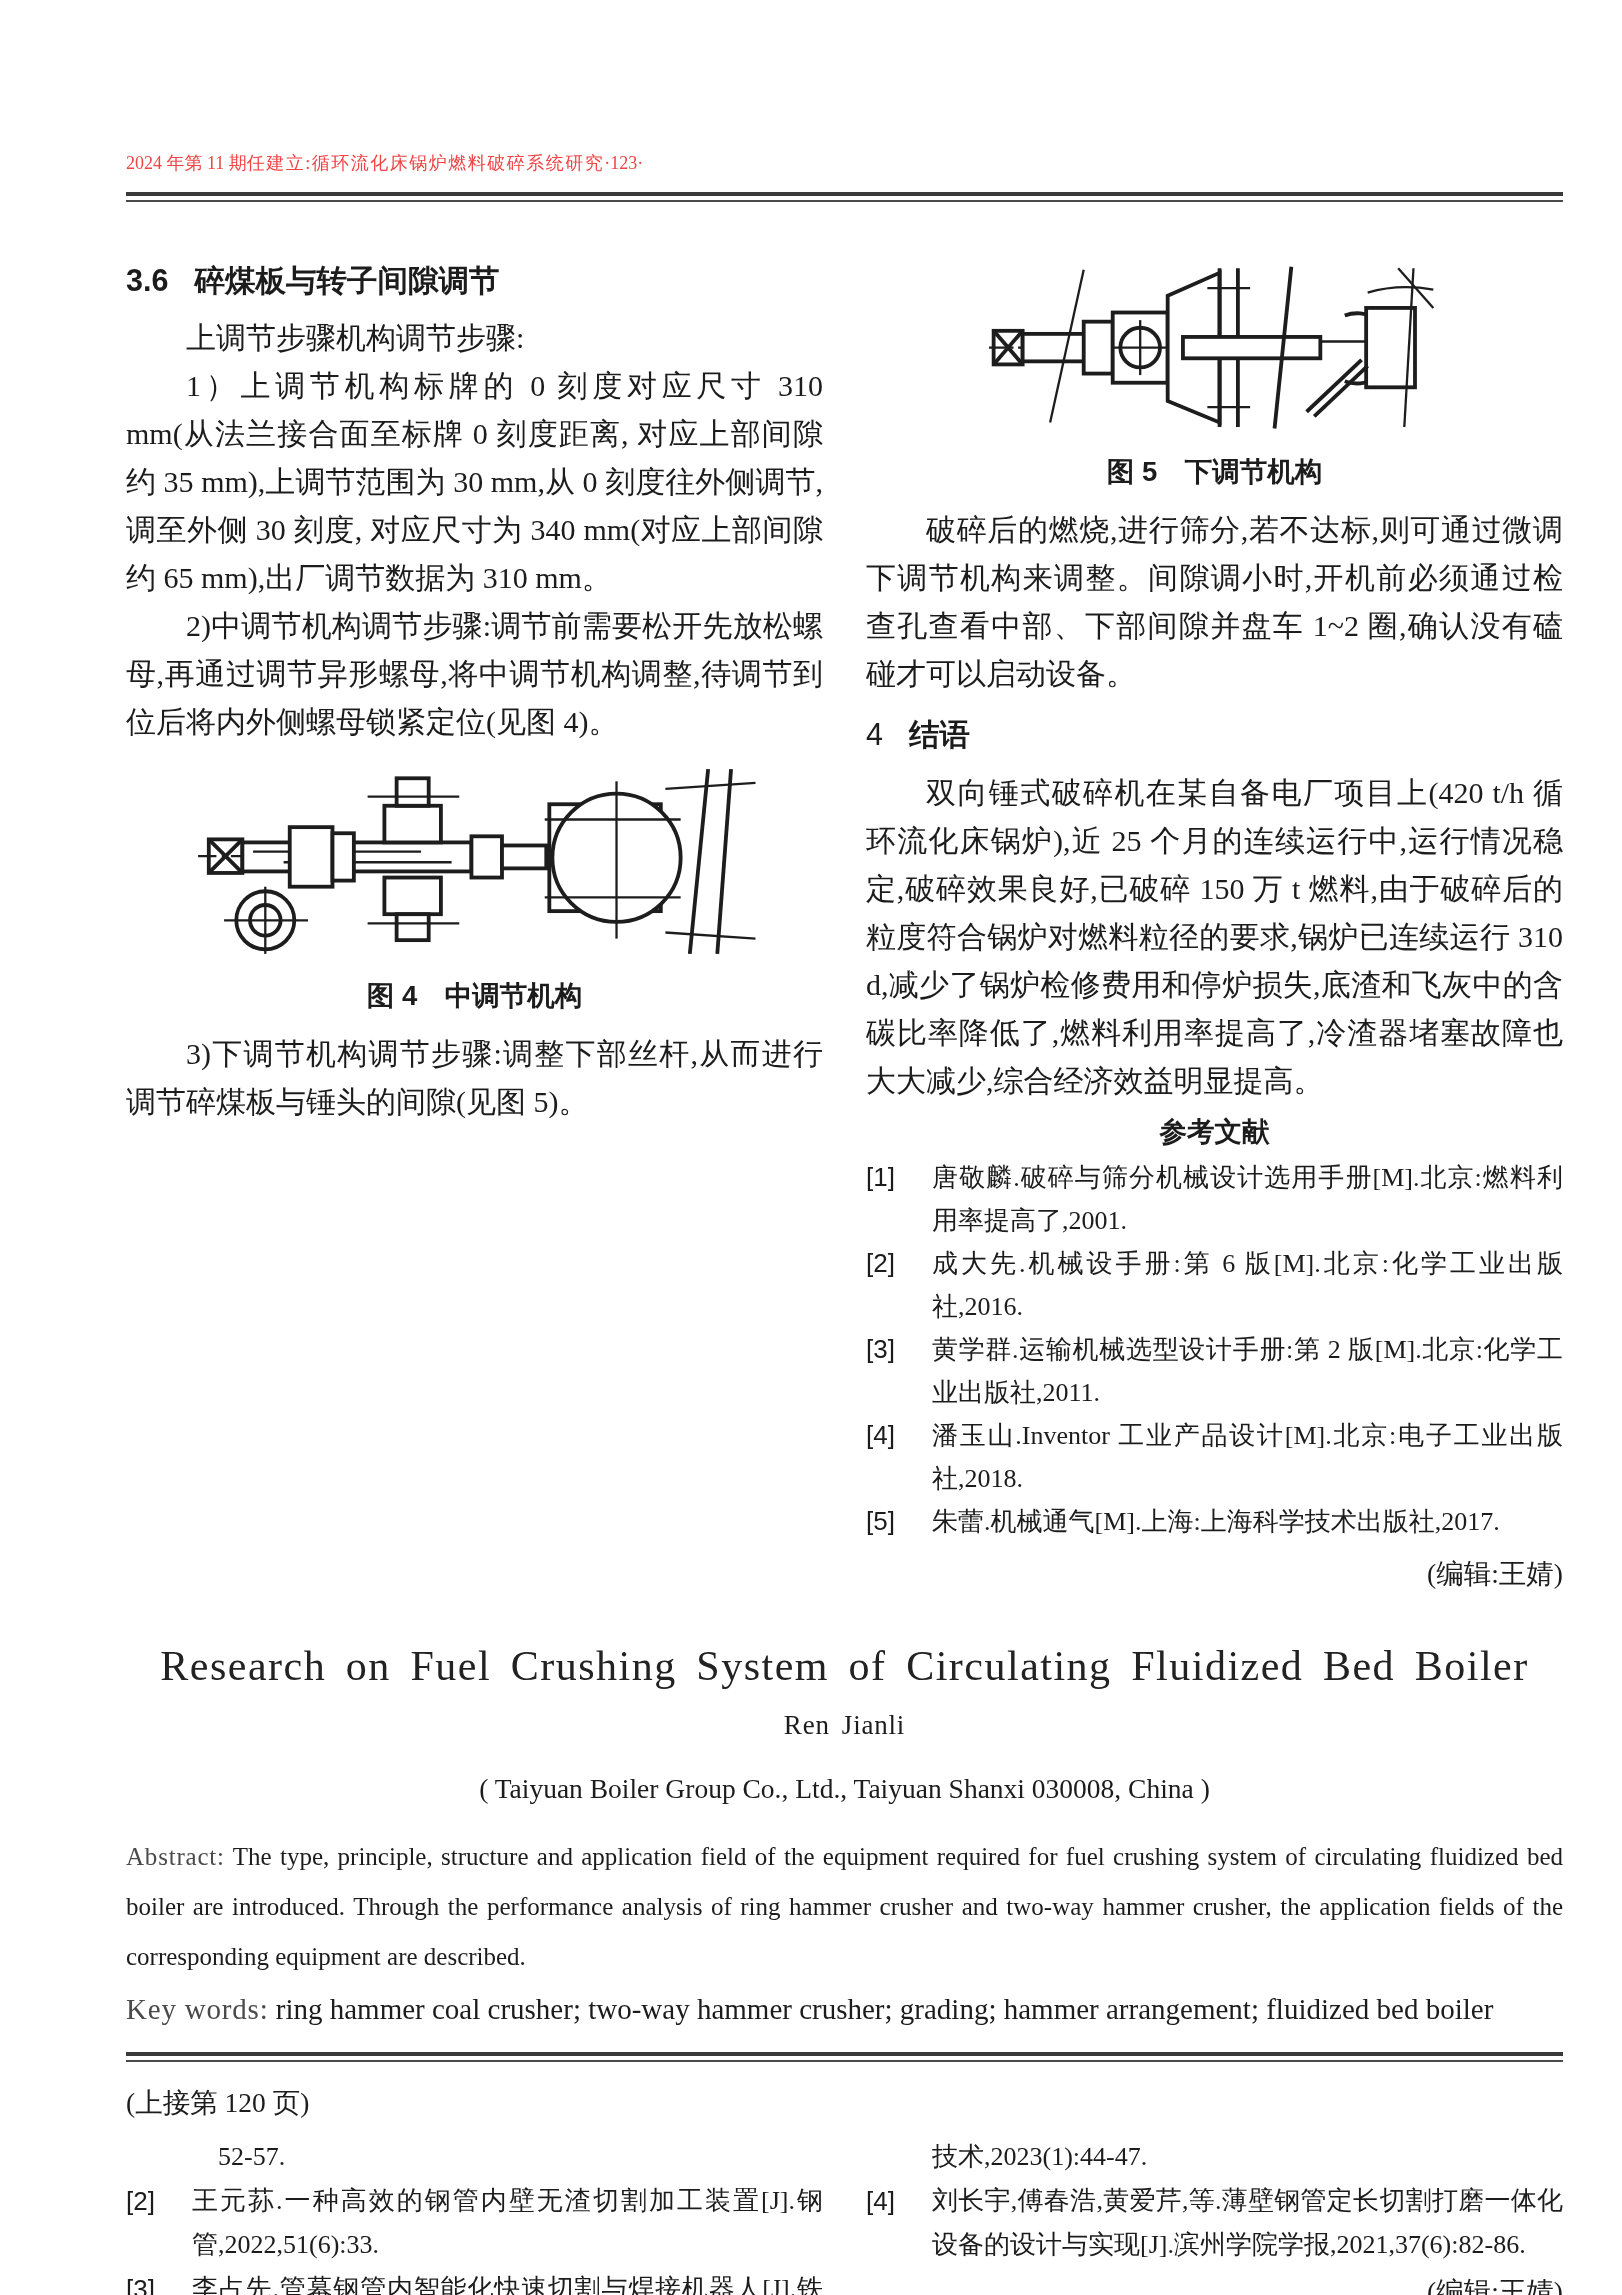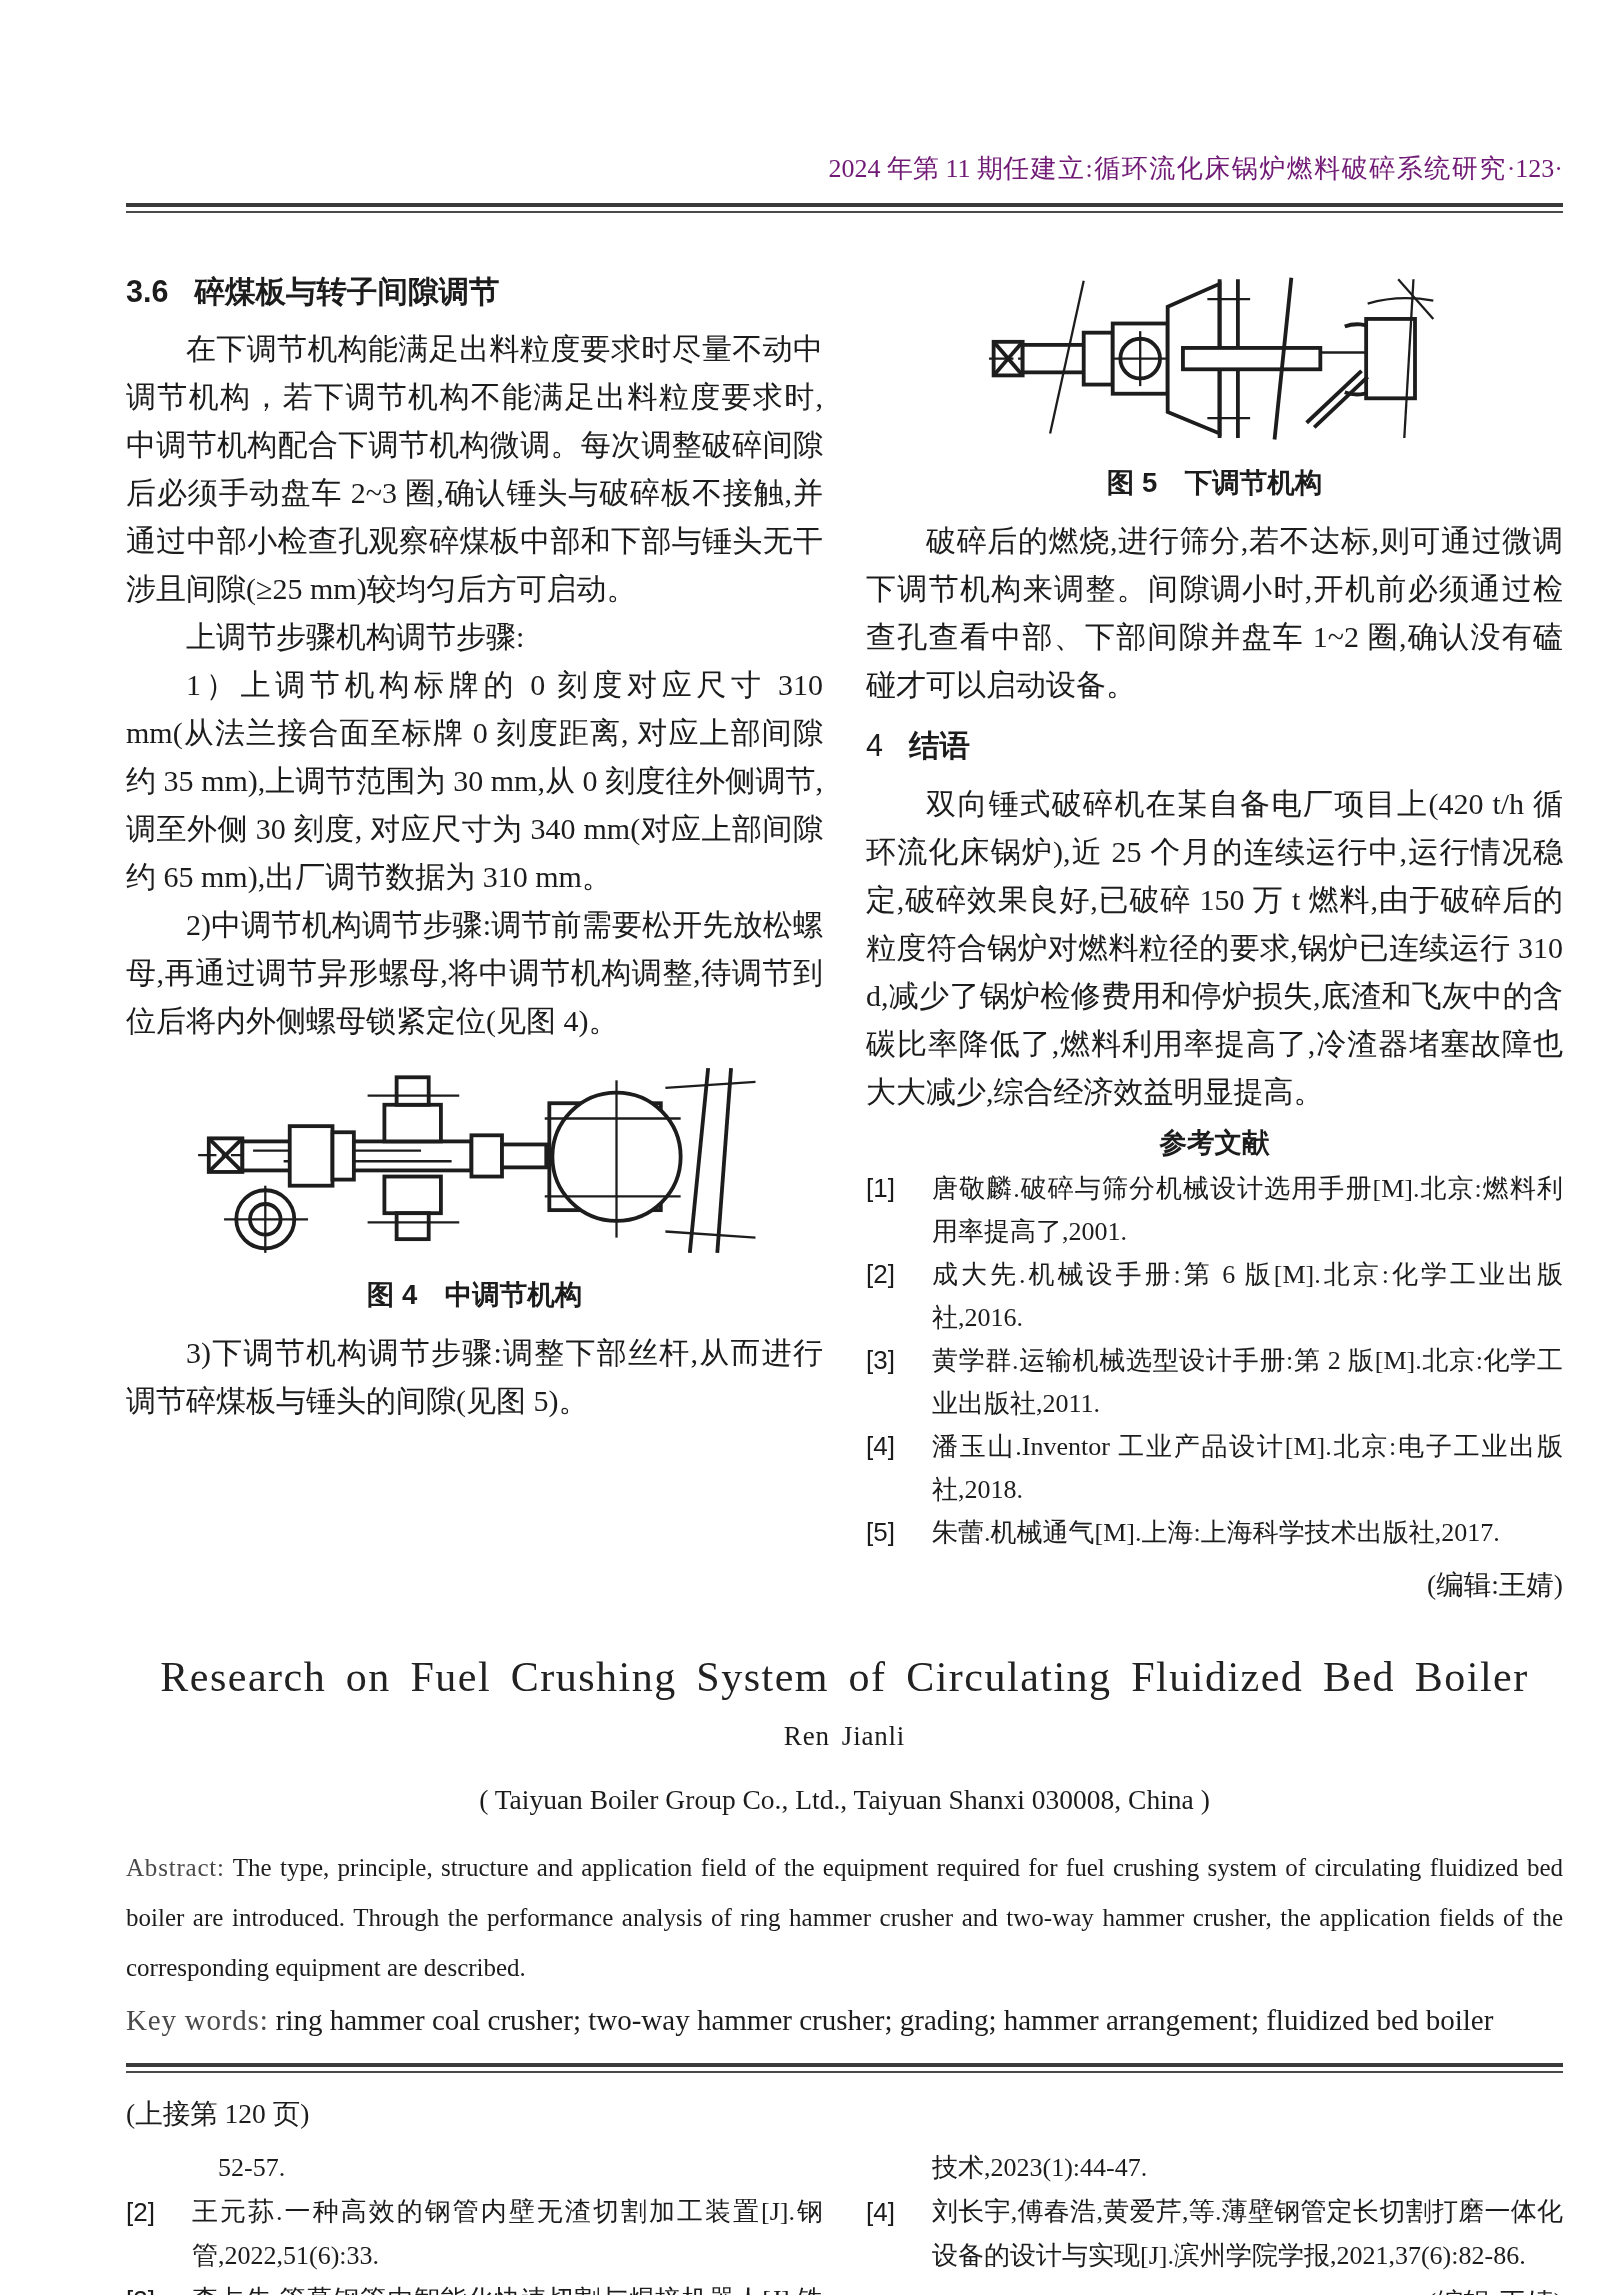--- a/index.html
+++ b/index.html
@@ -9,22 +9,22 @@
     margin:0 auto;
     background:#ffffff;
     color:#1c1c1c;
     font-family:"Liberation Serif","DejaVu Serif",serif;
     overflow:hidden;
   }
   .content{margin:0 60px 0 126px;width:1437px;}
 
   
   .header{
-    display:flex;justify-content:flex-end;align-items:baseline;
-    padding-top:151px;font-size:26px;color:#701a75;
+    display:flex;justify-content:flex-start;align-items:baseline;
+    padding-top:151px;font-size:18px;color:#ef4444;
   }
   .header .center{letter-spacing:1.5px;}
   .rule-double{
     margin-top:17px;height:3.8px;
     border-top:4.6px solid #3a3a3a;border-bottom:2.3px solid #4a4a4a;
   }
 
   
   .columns{display:flex;gap:43px;margin-top:54px;}
   .col{width:697px;}
@@ -82,21 +82,20 @@
       <span>·123·</span>
     </div>
     <div class="rule-double"></div>
 
     <div class="columns">
 
       <div class="col cn">
         <h3 class="sec-head">
           <span class="num">3.6</span><span>碎煤板与转子间隙调节</span>
         </h3>
-        <p>在下调节机构能满足出料粒度要求时尽量不动中调节机构，若下调节机构不能满足出料粒度要求时,中调节机构配合下调节机构微调。每次调整破碎间隙后必须手动盘车 2~3 圈,确认锤头与破碎板不接触,并通过中部小检查孔观察碎煤板中部和下部与锤头无干涉且间隙(≥25 mm)较均匀后方可启动。</p>
         <p>上调节步骤机构调节步骤:</p>
         <p>1）上调节机构标牌的 0 刻度对应尺寸 310 mm(从法兰接合面至标牌 0 刻度距离, 对应上部间隙约 35 mm),上调节范围为 30 mm,从 0 刻度往外侧调节,调至外侧 30 刻度, 对应尺寸为 340 mm(对应上部间隙约 65 mm),出厂调节数据为 310 mm。</p>
         <p>2)中调节机构调节步骤:调节前需要松开先放松螺母,再通过调节异形螺母,将中调节机构调整,待调节到位后将内外侧螺母锁紧定位(见图 4)。</p>
 
         <div class="figure">
           <svg class="drawing" width="565" height="191" viewBox="0 0 740 250">
             <line class="thin" x1="8" y1="118" x2="470" y2="118" stroke-dasharray="24 7 5 7"></line>
             <rect x="22" y="96" width="44" height="44"></rect>
             <line x1="22" y1="96" x2="66" y2="140"></line>
             <line x1="22" y1="140" x2="66" y2="96"></line>

